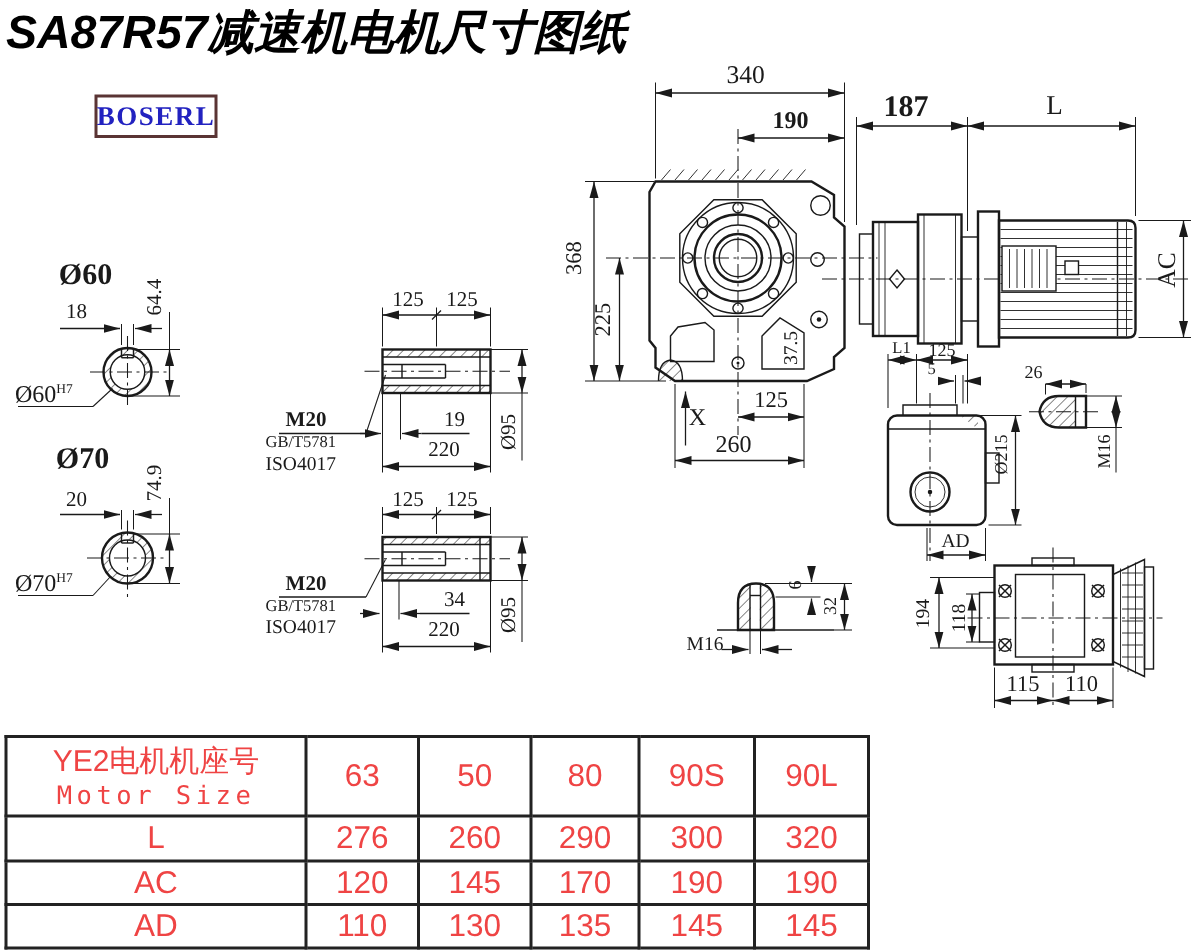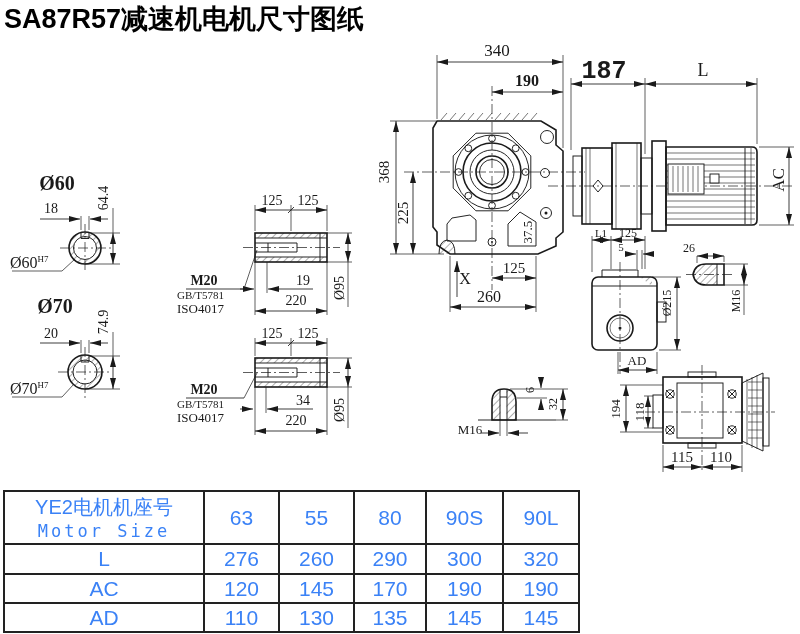--- a/index.html
+++ b/index.html
@@ -4,38 +4,38 @@
 <style>
   html,body{margin:0;padding:0;background:#fff;}
   .canvas{position:relative;width:800px;height:634px;background:#fff;overflow:hidden;
           font-family:"Liberation Serif",serif;color:#1a1a1a;}
   svg{position:absolute;left:0;top:0;}
   .lbl{position:absolute;transform:translate(-50%,-50%);white-space:nowrap;line-height:1;
        font-family:"Liberation Serif",serif;font-size:14px;color:#1a1a1a;}
   .rot{transform:translate(-50%,-50%) rotate(-90deg);}
   .lblL{position:absolute;white-space:nowrap;line-height:1;font-family:"Liberation Serif",serif;color:#1a1a1a;}
   .ttl{position:absolute;left:4px;top:1px;font-family:"Liberation Sans","DejaVu Sans",sans-serif;
-       font-weight:bold;font-size:27px;color:#000;}
+       font-weight:bold;font-size:31px;color:#000;font-style:italic;}
   .logo{position:absolute;left:63px;top:63px;width:78px;height:25px;border:2px solid #5a3434;
         display:flex;align-items:center;justify-content:center;background:#fff;}
   .logo span{font-family:"Liberation Serif",serif;font-weight:bold;font-size:18px;color:#2222c0;letter-spacing:1px;}
   sup{font-size:9px;vertical-align:6px;}
   
   .s1{stroke:#1a1a1a;stroke-width:1.6;fill:none;}
   .s2{stroke:#1a1a1a;stroke-width:0.95;fill:none;}
   .s3{stroke:#1a1a1a;stroke-width:0.6;fill:none;}
   .dim{stroke:#1a1a1a;stroke-width:0.85;fill:none;}
   .ext{stroke:#1a1a1a;stroke-width:0.7;fill:none;}
   .cl{stroke:#1a1a1a;stroke-width:0.7;fill:none;stroke-dasharray:10 3 2 3;}
   .hat{fill:url(#h1);stroke:none;}
   .wfill{fill:#fff;}
   
   .spec{position:absolute;left:3px;top:490px;border-collapse:collapse;table-layout:fixed;background:#fff;}
   .spec td{border:2px solid #222;text-align:center;vertical-align:middle;padding:0;
-           font-family:"Liberation Sans","DejaVu Sans",sans-serif;font-size:21px;color:#3b82f6;}
+           font-family:"Liberation Sans","DejaVu Sans",sans-serif;font-size:21px;color:#ef4444;}
   .spec .hd{font-size:20px;}
   .spec .hd .cn{display:block;font-size:20px;}
   .spec .hd .en{display:block;font-family:"DejaVu Sans Mono","Liberation Mono",monospace;
                 font-size:17px;letter-spacing:3px;}
 </style>
 </head>
 <body>
 
 <div class="canvas">
 
@@ -375,20 +375,23 @@
     <line class="ext" x1="653" y1="428" x2="644" y2="428"></line>
     <line class="dim" x1="648" y1="396" x2="648" y2="428" marker-start="url(#as)" marker-end="url(#ae)"></line>
     <line class="ext" x1="663" y1="445" x2="663" y2="472"></line>
     <line class="ext" x1="742" y1="445" x2="742" y2="472"></line>
     <line class="dim" x1="663" y1="467" x2="702" y2="467" marker-start="url(#as)" marker-end="url(#ae)"></line>
     <line class="dim" x1="702" y1="467" x2="742" y2="467" marker-start="url(#as)" marker-end="url(#ae)"></line>
   </g>
 </svg>
 
 <div class="ttl">SA87R57减速机电机尺寸图纸</div>
+<div class="logo">
+  <span>BOSERL</span>
+</div>
 
 <span class="lbl" style="left:57px;top:183px;font-size:20px;font-weight:bold">Ø60</span>
 <span class="lbl" style="left:51px;top:209px">18</span>
 <span class="lbl rot" style="left:104px;top:198px">64.4</span>
 <span class="lblL" style="left:10px;top:255px;font-size:16px"><span>Ø60</span><sup>H7</sup></span>
 
 <span class="lbl" style="left:55px;top:306px;font-size:20px;font-weight:bold">Ø70</span>
 <span class="lbl" style="left:51px;top:334px">20</span>
 <span class="lbl rot" style="left:104px;top:322px">74.9</span>
 <span class="lblL" style="left:10px;top:381px;font-size:16px"><span>Ø70</span><sup>H7</sup></span>
@@ -413,21 +416,21 @@
 
 <span class="lbl" style="left:497px;top:50px;font-size:17px;font-weight:normal">340</span>
 <span class="lbl" style="left:527px;top:81px;font-size:16px;font-weight:bold">190</span>
 <span class="lbl rot" style="left:384px;top:172px;font-size:15px">368</span>
 <span class="lbl rot" style="left:403px;top:213px;font-size:15px">225</span>
 <span class="lbl rot" style="left:527px;top:232px;font-size:13px">37.5</span>
 <span class="lbl" style="left:465px;top:279px;font-size:16px">X</span>
 <span class="lbl" style="left:514px;top:268px;font-size:15px">125</span>
 <span class="lbl" style="left:489px;top:297px;font-size:16px">260</span>
 
-<span class="lbl" style="left:604px;top:71px;font-size:25px;font-weight:bold;font-family:Liberation Mono, monospace">187</span>
+<span class="lbl" style="left:604px;top:71px;font-size:20px;font-weight:bold;font-family:Liberation Serif, serif">187</span>
 <span class="lbl" style="left:703px;top:70px;font-size:18px">L</span>
 <span class="lbl rot" style="left:778px;top:180px;font-size:17px">AC</span>
 
 <span class="lbl" style="left:601px;top:233px;font-size:11px">L1</span>
 <span class="lbl" style="left:628px;top:233px;font-size:12px">125</span>
 <span class="lbl" style="left:621px;top:247px;font-size:11px">5</span>
 <span class="lbl rot" style="left:667px;top:303px;font-size:12px">Ø215</span>
 <span class="lbl" style="left:637px;top:360px;font-size:13px">AD</span>
 
 <span class="lbl" style="left:689px;top:248px;font-size:12px">26</span>
@@ -451,21 +454,21 @@
         <col style="width:77px">
         <col style="width:76px">
   </colgroup>
   <tbody>
         <tr style="height:53px">
     <td class="hd">
       <span class="cn">YE2电机机座号</span>
       <span class="en">Motor Size</span>
     </td>
     <td>63</td>
-    <td>55</td>
+    <td>50</td>
     <td>80</td>
     <td>90S</td>
     <td>90L</td>
   </tr>
   <tr style="height:30px">
     <td>L</td>
     <td>276</td>
     <td>260</td>
     <td>290</td>
     <td>300</td>

